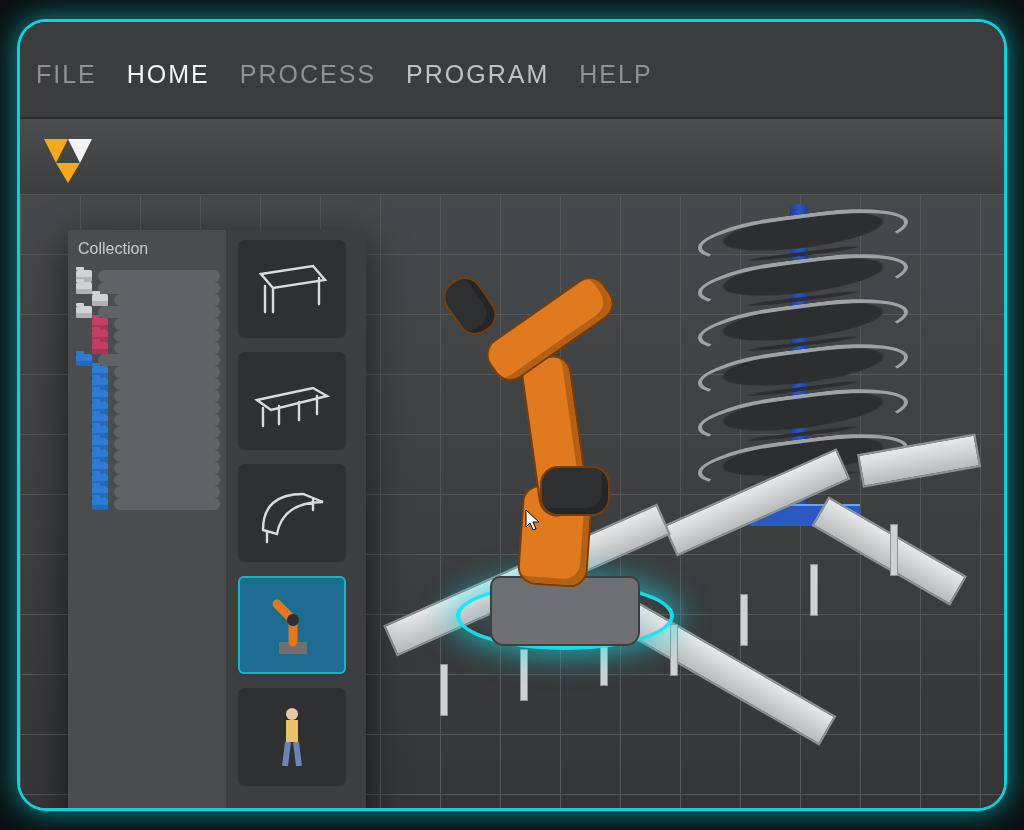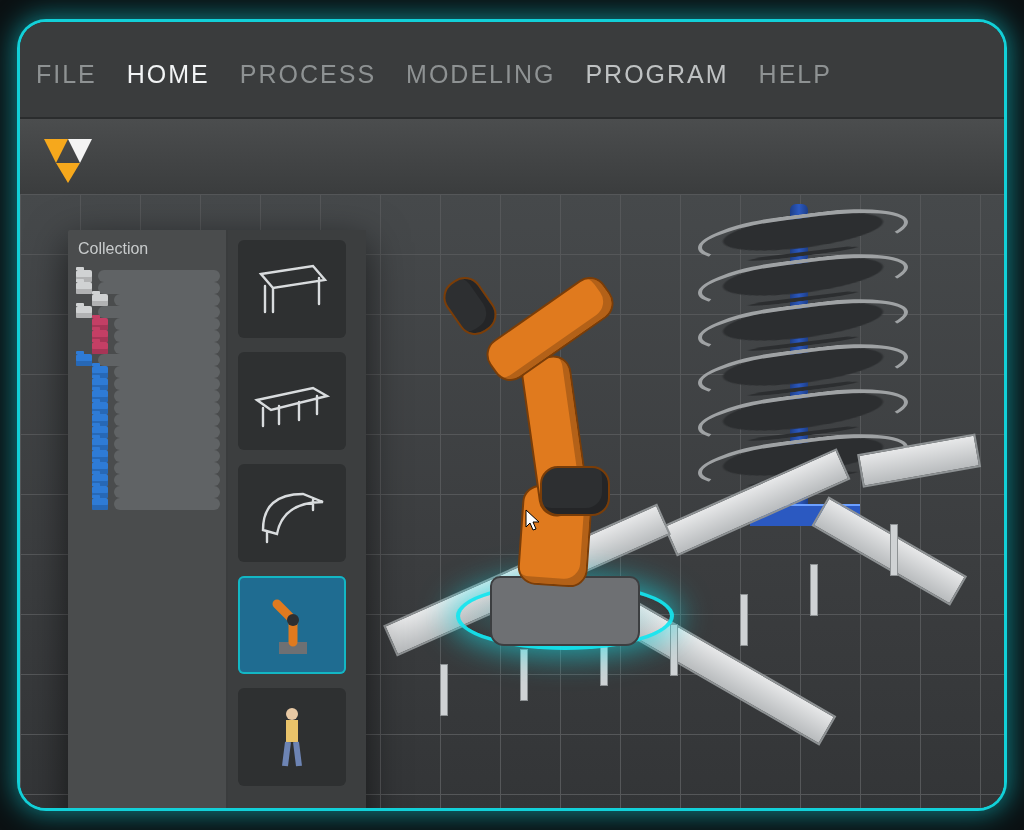--- a/index.html
+++ b/index.html
@@ -166,21 +166,20 @@
 </style>
 </head>
 <body>
 
 <div class="app-shell">
 
   <div class="menubar">
     <span class="mitem">FILE</span>
     <span class="mitem active">HOME</span>
     <span class="mitem">PROCESS</span>
-    <span class="mitem">MODELING</span>
     <span class="mitem bright">PROGRAM</span>
     <span class="mitem">HELP</span>
   </div>
 
   <div class="toolstrip">
     <div class="logo">
       <svg viewBox="0 0 52 52">
         <polygon points="2,6 26,6 14,30" fill="#f6a81c"></polygon>
         <polygon points="26,6 50,6 38,30" fill="#f4f4f4"></polygon>
         <polygon points="14,30 38,30 26,50" fill="#f6a81c"></polygon>

